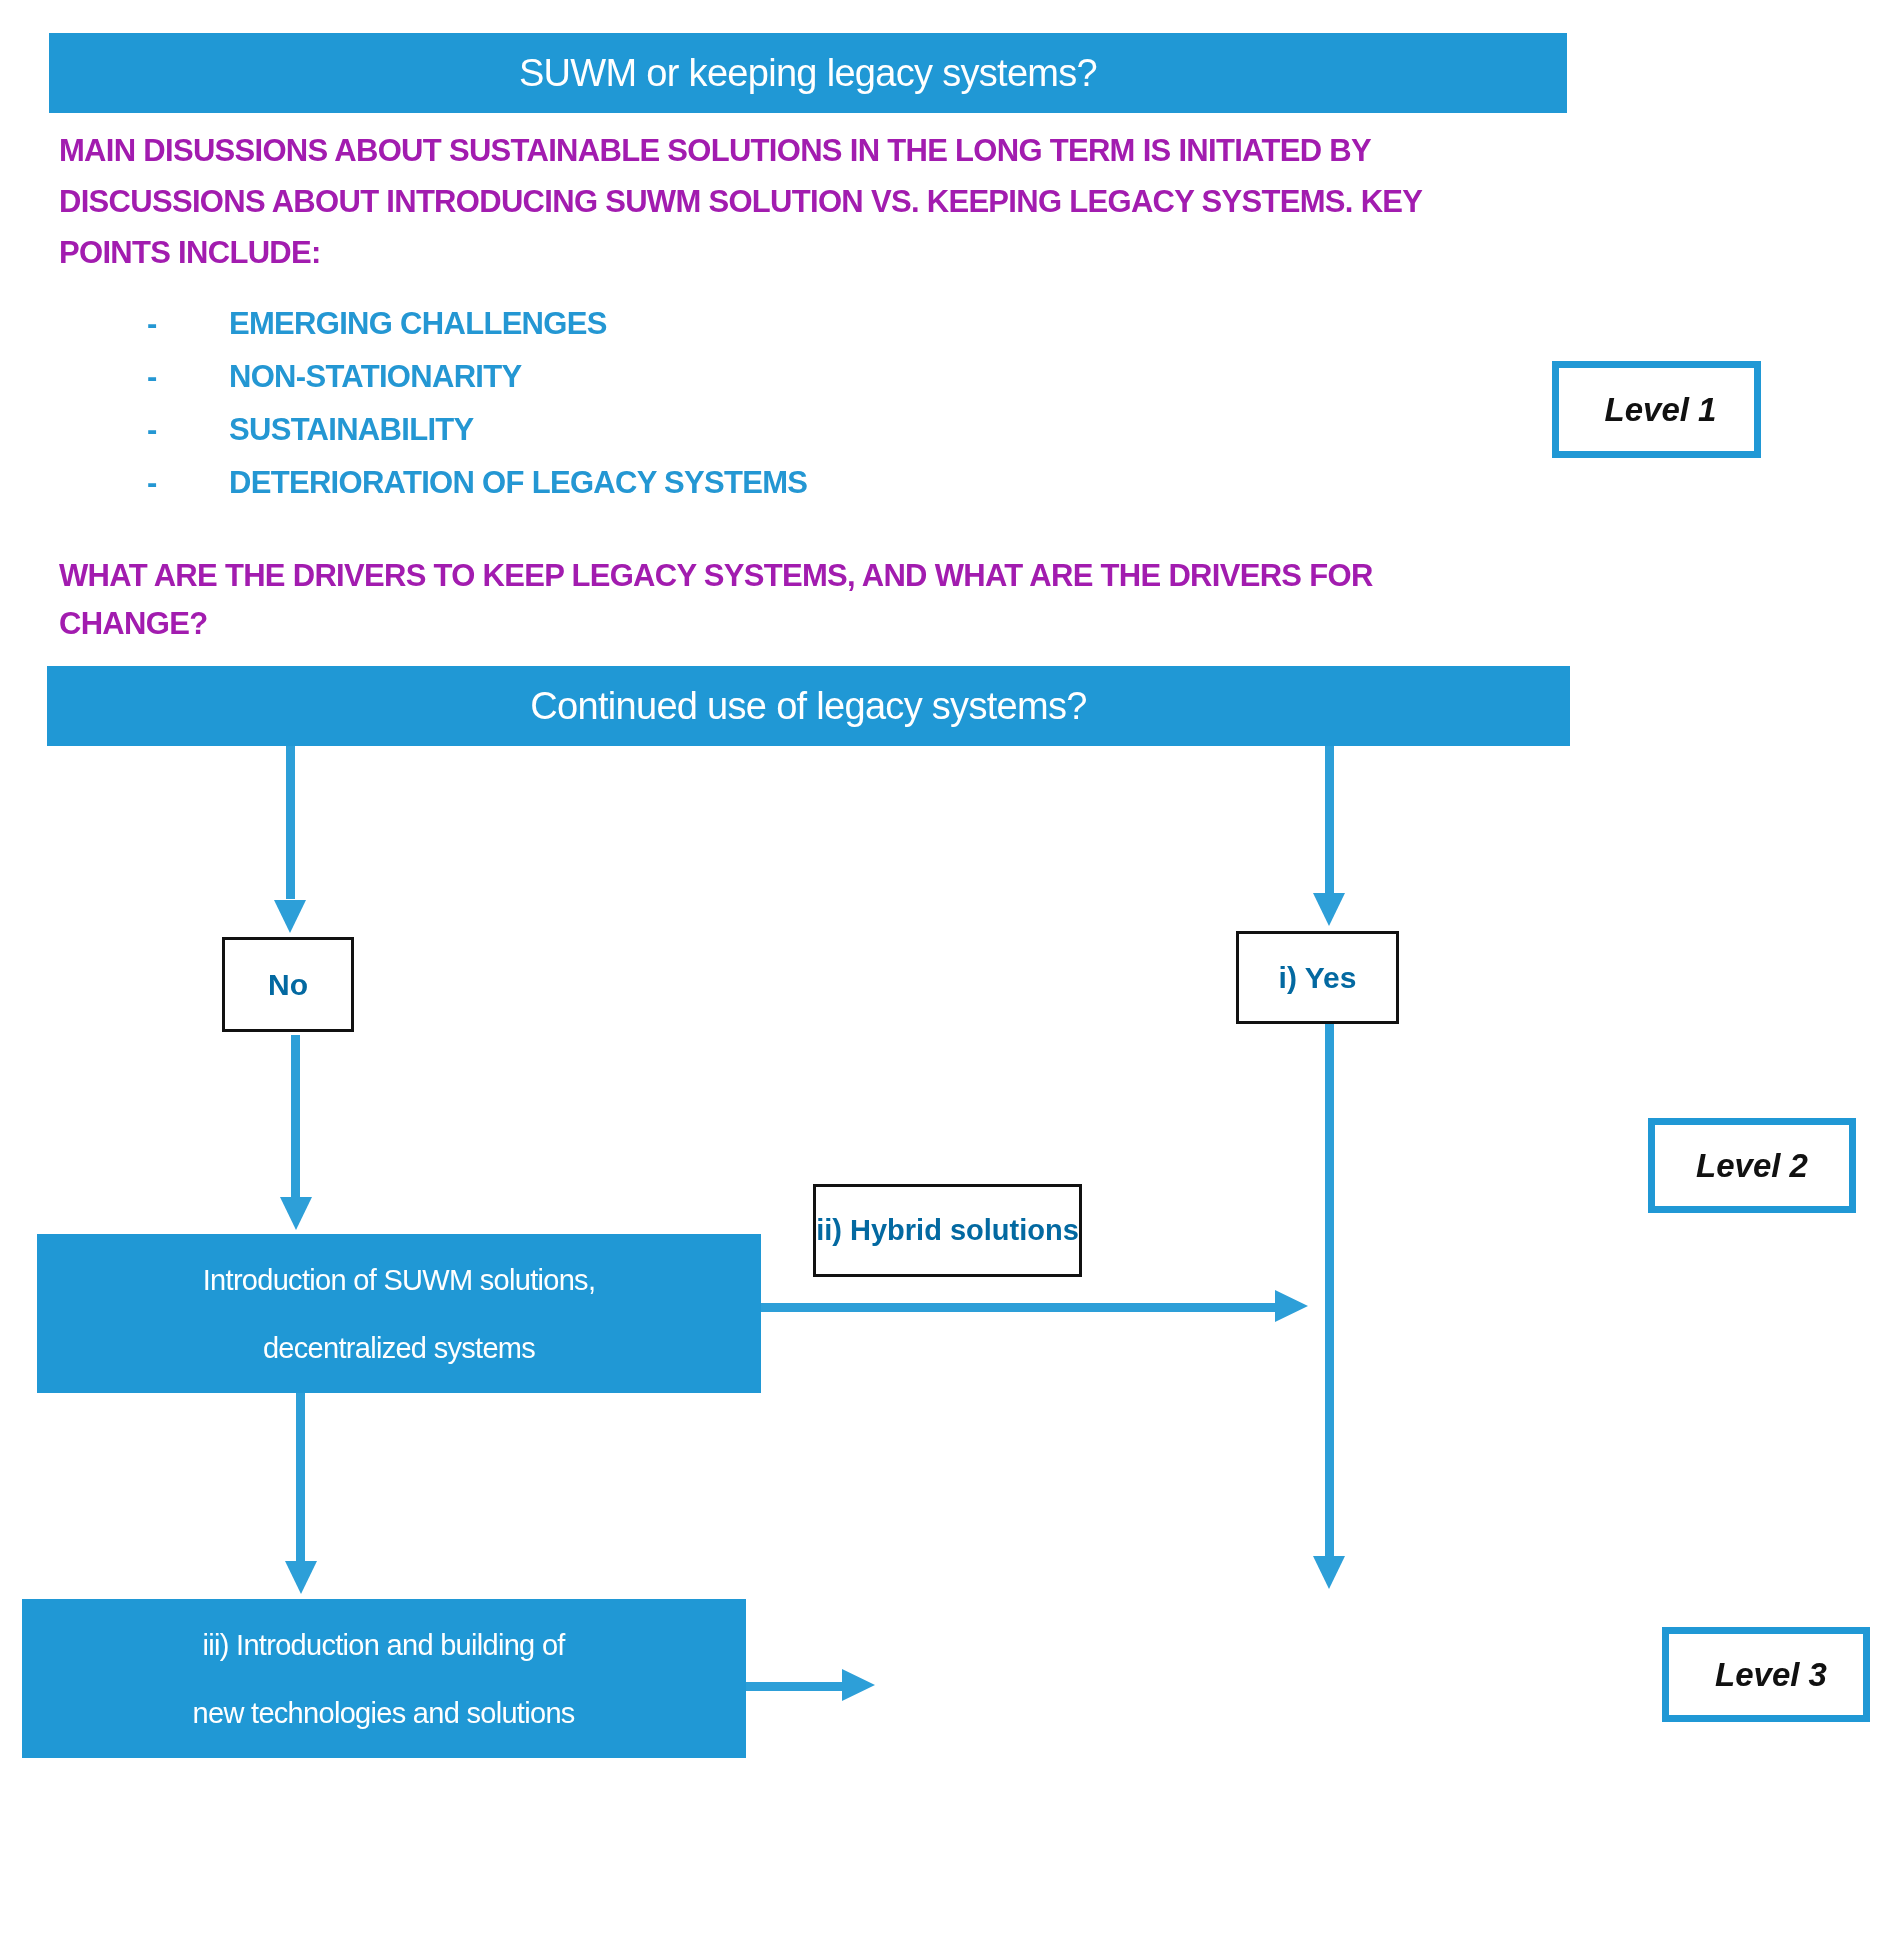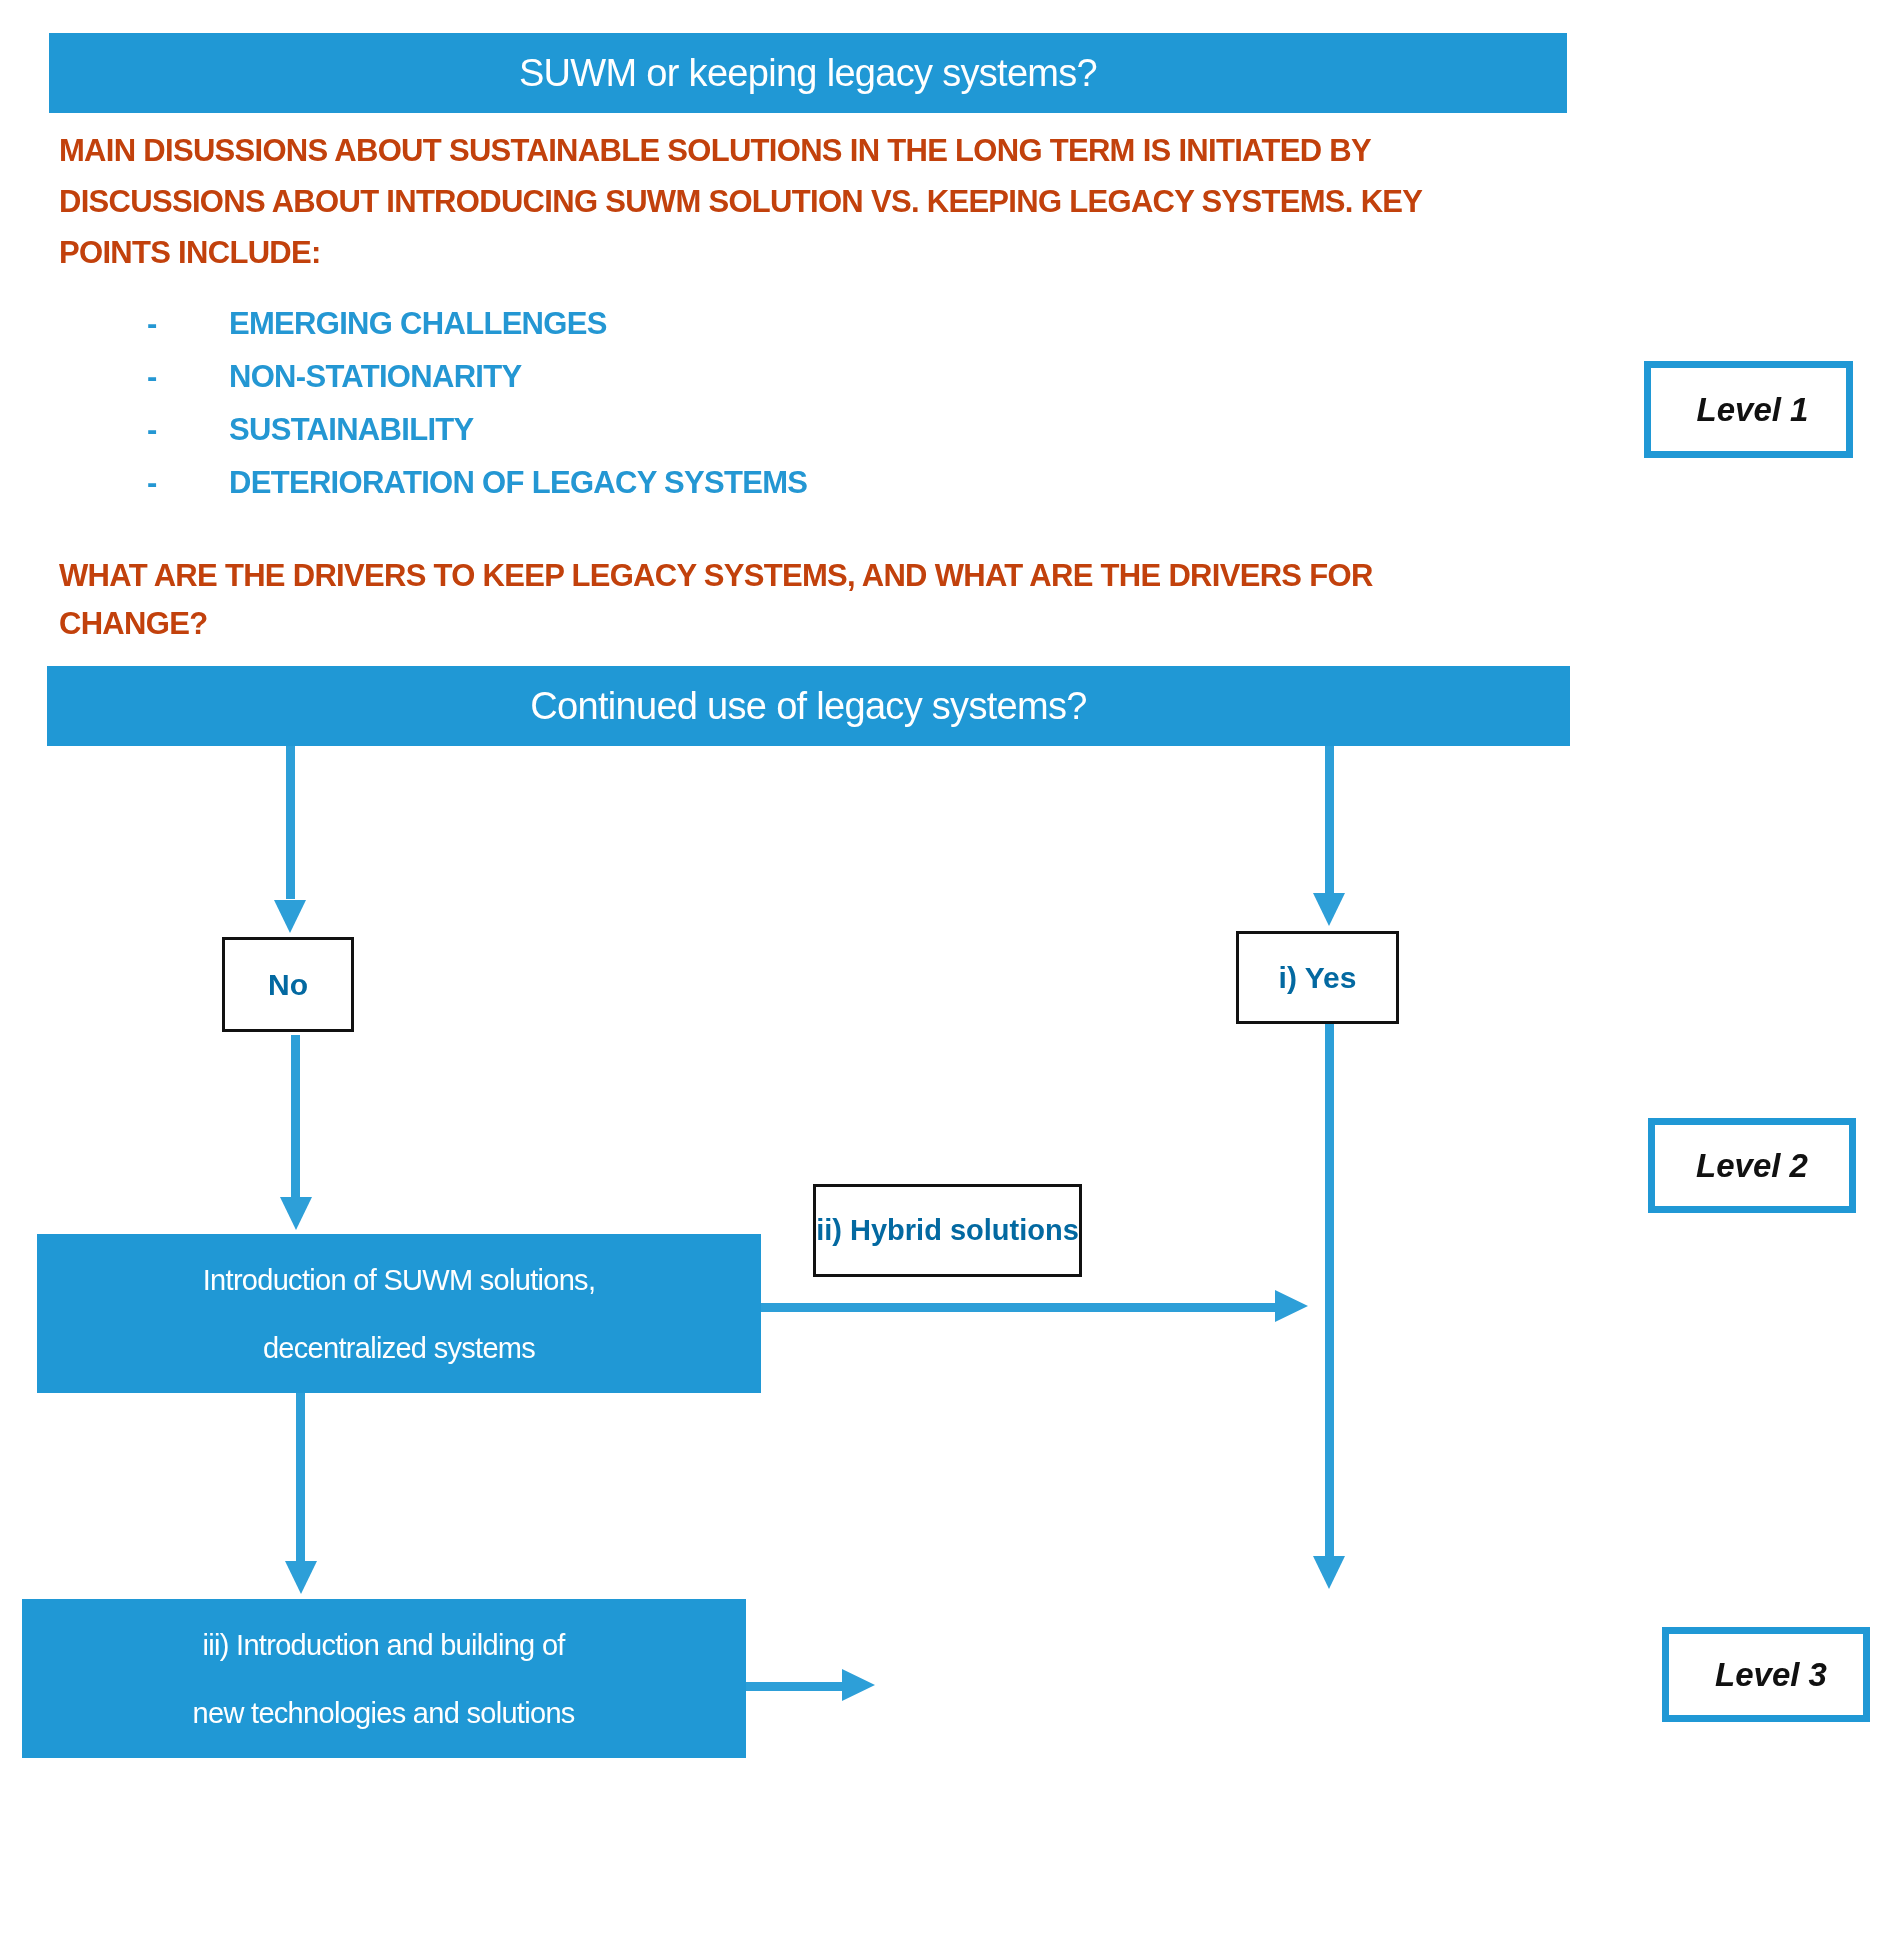--- a/index.html
+++ b/index.html
@@ -19,21 +19,21 @@
     display:flex;
     align-items:center;
     justify-content:center;
     font-size:38px;
     font-weight:300;
     letter-spacing:-0.7px;
   }
   
   .bluetext{
     position:absolute;
-    color:#c2410c;
+    color:#a21caf;
     font-weight:600;
     letter-spacing:-0.7px;
     white-space:pre-line;
   }
   .paragraph{ font-size:31px; line-height:51px; }
   .question{ font-size:31px; line-height:48px; }
   .bullet-list{
     position:absolute;
     left:147px; top:306px;
     color:#2497D3;
@@ -130,21 +130,21 @@
     </div>
     <div class="bullet-row">
       <span class="bullet-dash">-</span>
       <span>DETERIORATION OF LEGACY SYSTEMS</span>
     </div>
   </div>
 
   <div class="bluetext question" style="left:59px; top:552px; width:1515px;">WHAT ARE THE DRIVERS TO KEEP LEGACY SYSTEMS, AND WHAT ARE THE DRIVERS FOR
 CHANGE?</div>
 
-  <div class="levelbox" style="left:1644px; top:361px; width:209px; height:97px;padding-left:8px;">
+  <div class="levelbox" style="left:1552px; top:361px; width:209px; height:97px;padding-left:8px;">
     <span>Level 1</span>
   </div>
 
   <div class="banner" style="left:47px; top:666px; width:1523px; height:80px;">
     <span>Continued use of legacy systems?</span>
   </div>
 
   <div class="vline" style="left:286px; top:746px; height:153px;"></div>
   <div class="head-down" style="left:274px; top:900px;"></div>
 

